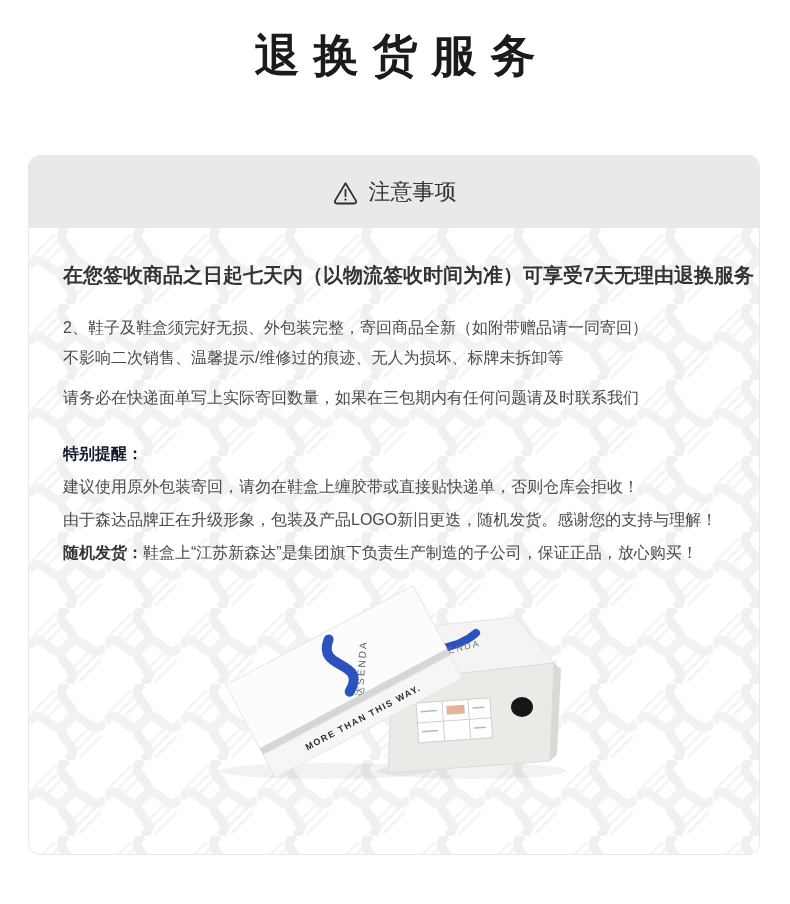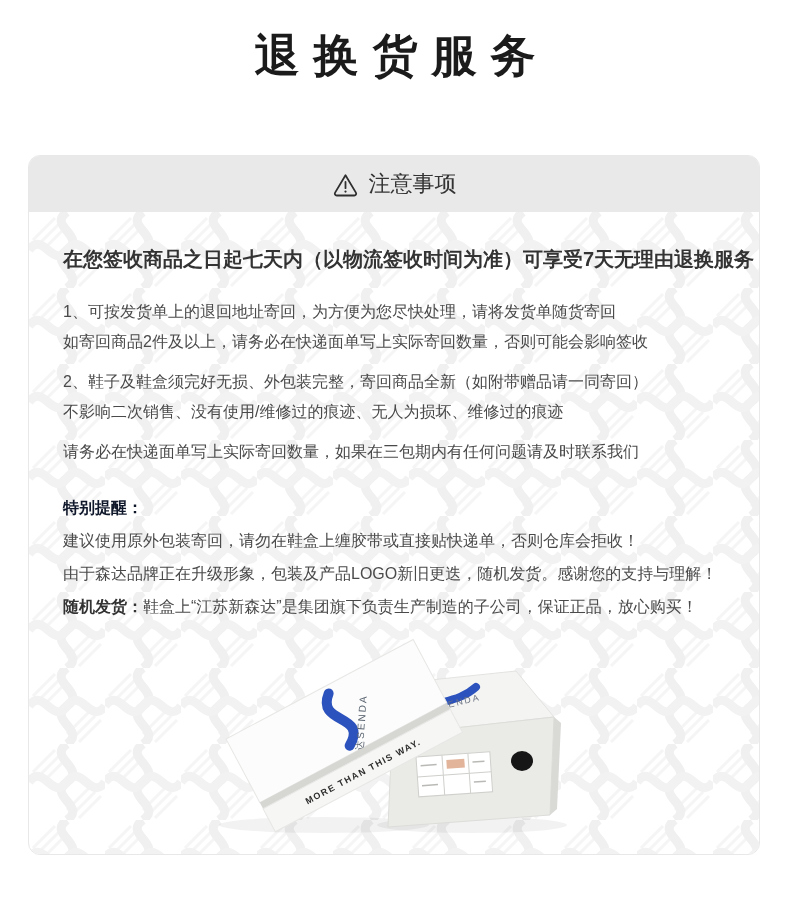--- a/index.html
+++ b/index.html
@@ -32,21 +32,21 @@
     left: 28px; top: 155px;
     width: 732px; height: 700px;
     background: #ffffff;
     border: 1px solid #e8e8e8;
     border-radius: 12px;
     overflow: hidden;
   }
   .card-header {
     position: relative;
     z-index: 2;
-    height: 56px;
+    height: 72px;
     background: #e9e9e9;
     display: flex;
     align-items: center;
     justify-content: center;
     gap: 10px;
     font-size: 22px;
     color: #333333;
   }
   .card-header .warn-svg { display: block; }
   .card-body {
@@ -139,28 +139,24 @@
             <path d="M0,38 C14,18 24,58 38,38 C52,18 62,58 76,38" fill="none" stroke="#f2f2f2" stroke-width="9"></path>
           </pattern>
         </defs>
         <rect x="0" y="0" width="100%" height="100%" fill="url(#bgpat)"></rect>
       </svg>
 
       <div class="content">
 
         <p class="intro-line">在您签收商品之日起七天内（以物流签收时间为准）可享受7天无理由退换服务</p>
 
-        <p class="para">
-          <span class="line">1、可按发货单上的退回地址寄回，为方便为您尽快处理，请将发货单随货寄回</span>
-          <span class="line">如寄回商品2件及以上，请务必在快递面单写上实际寄回数量，否则可能会影响签收</span>
-        </p>
 
         <p class="para">
           <span class="line">2、鞋子及鞋盒须完好无损、外包装完整，寄回商品全新（如附带赠品请一同寄回）</span>
-          <span class="line">不影响二次销售、没有使用/维修过的痕迹、无人为损坏、维修过的痕迹</span>
+          <span class="line">不影响二次销售、温馨提示/维修过的痕迹、无人为损坏、标牌未拆卸等</span>
         </p>
 
         <p class="para">
           <span class="line">请务必在快递面单写上实际寄回数量，如果在三包期内有任何问题请及时联系我们</span>
         </p>
 
         <p class="special-heading">特别提醒：</p>
         <p class="special-line">建议使用原外包装寄回，请勿在鞋盒上缠胶带或直接贴快递单，否则仓库会拒收！</p>
         <p class="special-line">由于森达品牌正在升级形象，包装及产品LOGO新旧更迭，随机发货。感谢您的支持与理解！</p>
         <p class="special-line"><span class="tip-label">随机发货：</span><span>鞋盒上“江苏新森达”是集团旗下负责生产制造的子公司，保证正品，放心购买！</span></p>

